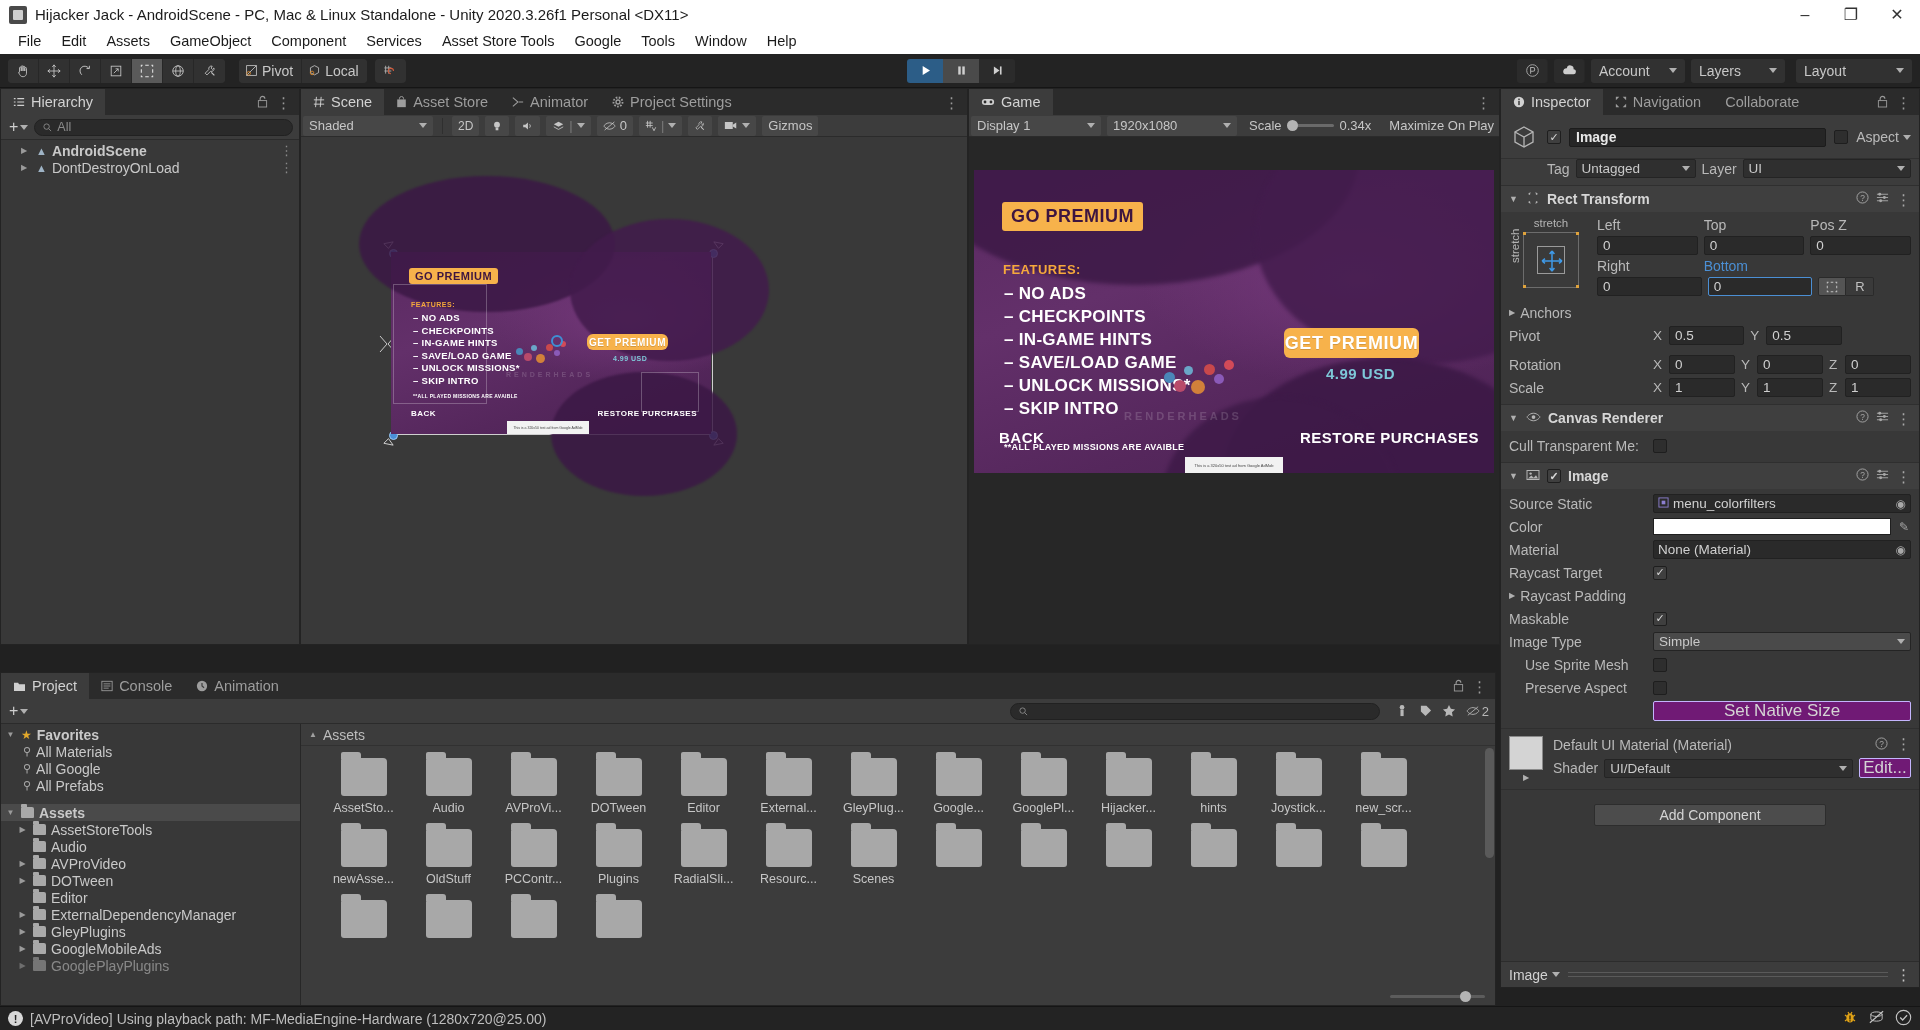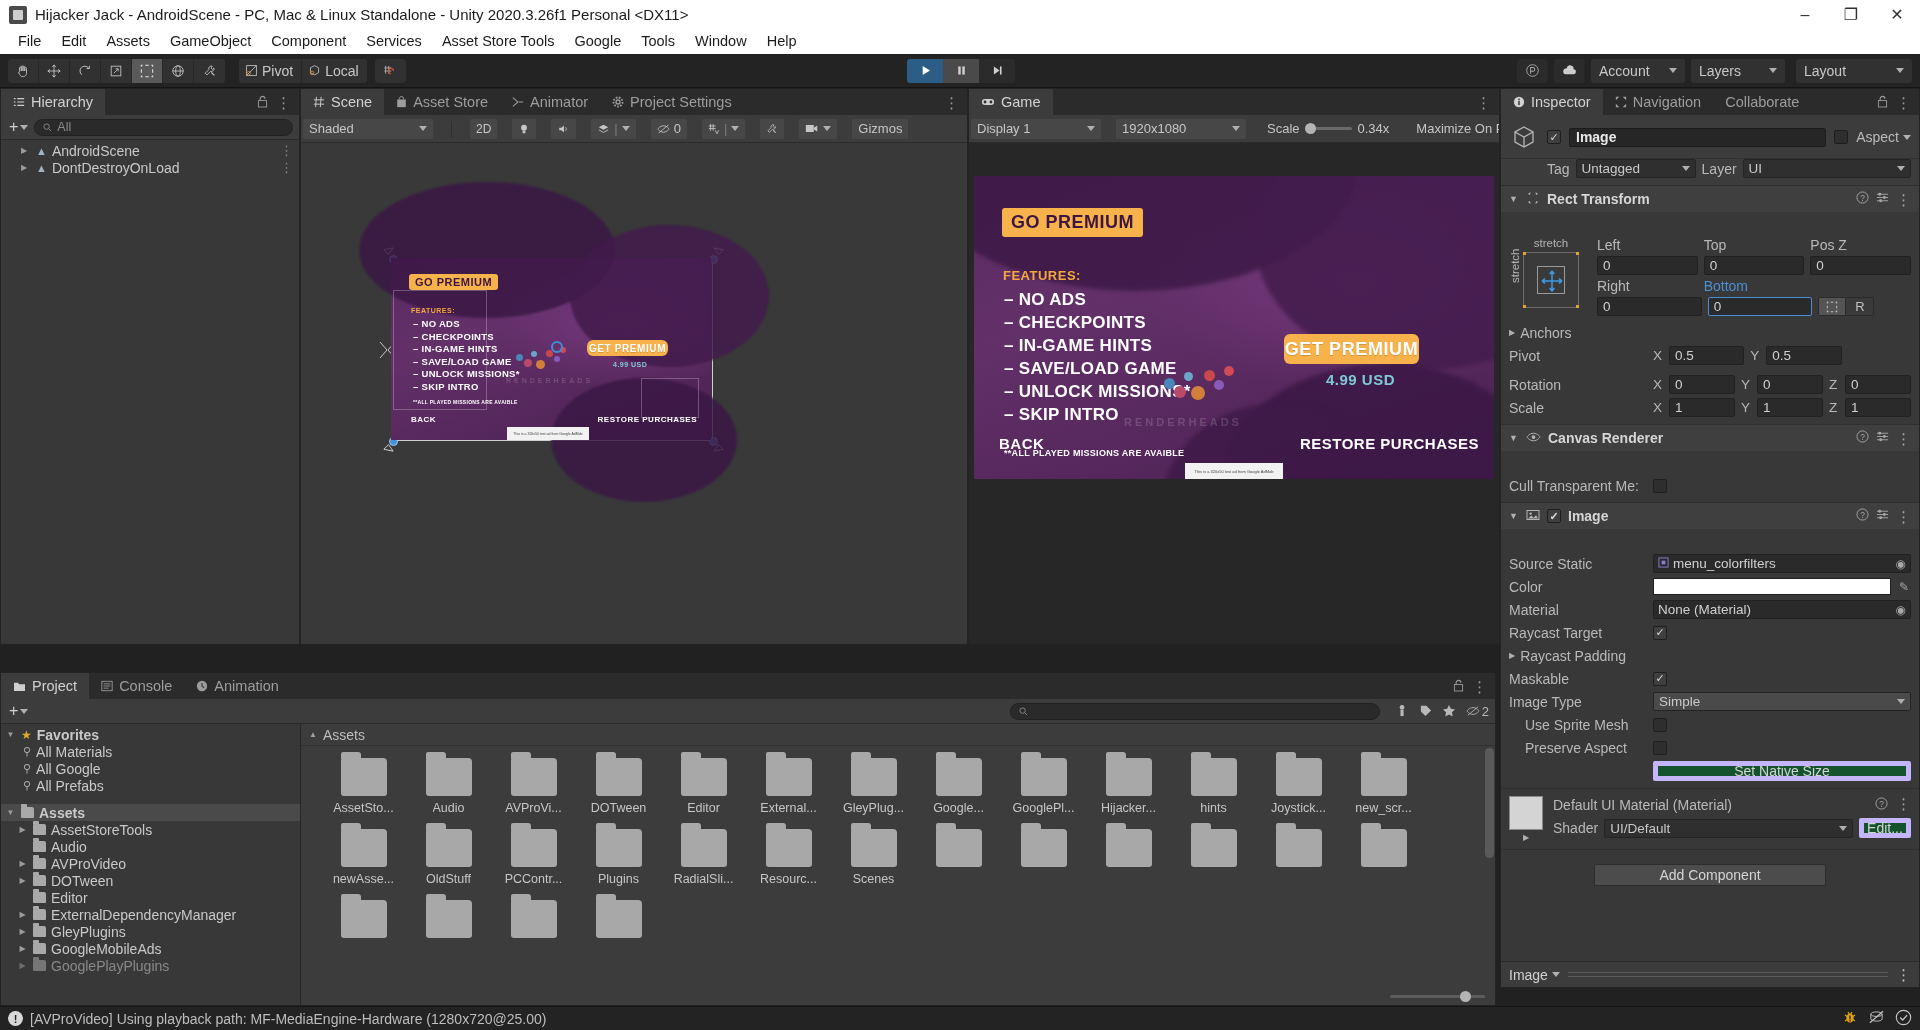--- a/index.html
+++ b/index.html
@@ -76,21 +76,21 @@
   .searchfield { flex:1; height:17px; background:#2a2a2a; border:1px solid #212121;
                  border-radius:9px; display:flex; align-items:center; gap:5px; padding:0 8px;
                  font-size:12.5px; color:#8b8b8b; }
   .hrow { height:17px; display:flex; align-items:center; gap:5px; padding-left:20px;
           font-size:14px; color:#c9c9c9; position:relative; }
   .hrow .arrow { width:10px; color:#9b9b9b; font-size:8px; }
   .hrow .gi { color:#9fb4c6; font-size:11px; }
   .hrow .dots { position:absolute; right:6px; color:#8a8a8a; font-size:13px; }
 
   
-  .subtool { height:28px; background:#3c3c3c; display:flex; align-items:center; gap:15px;
+  .subtool { height:22px; background:#3c3c3c; display:flex; align-items:center; gap:6px;
              padding:0 2px; flex:none; border-bottom:1px solid #2b2b2b; font-size:13px;
              color:#c2c2c2; white-space:nowrap; overflow:hidden;}
   .sbtn { height:20px; display:flex; align-items:center; gap:4px; padding:0 6px;
           background:#474747; border-radius:2px; color:#c6c6c6; }
   .sbtn.flat { background:transparent; }
   .sbtn.wide { min-width:130px; justify-content:space-between; }
   .sep { width:1px; height:16px; background:#2f2f2f; margin:0 3px; }
 
   .viewbody { flex:1; position:relative; overflow:hidden; min-height:0; }
 
@@ -154,43 +154,43 @@
   .drop { height:19px; background:#2f2f2f; border:1px solid #242424; border-radius:2px;
           display:flex; align-items:center; justify-content:space-between; padding:0 5px;
           color:#c9c9c9; font-size:13.5px; }
 
   .comp { border-bottom:1px solid #2f2f2f; }
   .comp-head { height:26px; display:flex; align-items:center; gap:7px; padding:0 8px;
                background:#3f3f3f; font-weight:bold; color:#d6d6d6; font-size:14px; }
   .comp-head .fold { font-size:9px; color:#b0b0b0; width:10px; }
   .comp-head .tools { margin-left:auto; display:flex; align-items:center; gap:7px;
                       color:#a8a8a8; font-weight:normal; }
-  .comp-body { padding:5px 8px 7px 8px; display:flex; flex-direction:column; gap:4px;margin-top:20px; }
+  .comp-body { padding:5px 8px 7px 8px; display:flex; flex-direction:column; gap:4px; }
   .prow { display:flex; align-items:center; gap:6px; min-height:19px; }
   .prow .pl { width:138px; color:#b9b9b9; font-size:14px; flex:none;
               white-space:nowrap; overflow:hidden; text-overflow:clip; }
   .field { height:19px; background:#2a2a2a; border:1px solid #212121; border-radius:2px;
            display:flex; align-items:center; padding:0 5px; color:#d0d0d0; font-size:13.5px;
            flex:1; min-width:0; }
   .field.focus { border-color:#4b8fd4; }
   .axis { color:#b9b9b9; font-size:13.5px; width:10px; flex:none; }
   .rt-grid { display:flex; gap:10px; }
   .rt-left { width:78px; flex:none; display:flex; gap:2px; }
   .rt-anchorbox { width:56px; height:56px; border:1px solid #6c6c6c; position:relative;
                   background:#3a3a3a; margin-top:3px; }
   .rt-anchorbox:before { content:""; position:absolute; inset:13px; border:1px solid #9a9a9a; }
   .dotc { position:absolute; width:3px;height:3px;background:#e0a33c; }
   .objfield { height:19px; background:#2a2a2a; border:1px solid #212121; border-radius:2px;
               display:flex; align-items:center; gap:4px; padding:0 4px; color:#d0d0d0;
               font-size:13.5px; flex:1; min-width:0; }
   .objfield .pick { margin-left:auto; color:#a8a8a8; font-size:12px; }
   .colorfield { height:17px; background:#fff; border:1px solid #1f1f1f; flex:1; }
-  .btnwide { height:20px; background:#14532d; border:5px solid #c4b5fd; border-radius:2px;
+  .btnwide { height:20px; background:#701a75; border:1px solid #c4b5fd; border-radius:2px;
              display:flex; align-items:center; justify-content:center; color:#d4d4d4;
-             font-size:14px; }
+             font-size:17px; }
   .matblock { display:flex; gap:10px; padding:7px 8px; align-items:flex-start; }
   .matthumb { width:34px;height:34px;background:#d4d4d4;border:1px solid #8a8a8a; flex:none;}
   .addcomp { margin:14px auto; width:232px; height:22px; background:#4c4c4c;
              border:1px solid #2d2d2d; border-radius:2px; display:flex; align-items:center;
              justify-content:center; color:#d4d4d4; font-size:14px; }
   .insp-foot { height:26px; background:#3c3c3c; border-top:1px solid #2c2c2c;
                display:flex; align-items:center; gap:8px; padding:0 8px; }
   .insp-foot .nm { color:#d2d2d2; font-size:14px; display:flex; align-items:center; gap:4px; }
   .foot-lines { flex:1; height:10px; background:
       linear-gradient(#5a5a5a,#5a5a5a) 0 2px/100% 1px no-repeat,
@@ -417,21 +417,21 @@
                 <circle cx="4" cy="4" r="3" stroke="#8b8b8b" fill="none"></circle>
                 <path d="M6.3 6.3L9 9" stroke="#8b8b8b"></path>
               </svg>
             <span>All</span>
           </div>
         </div>
         <div style="padding-top:2px">
           <div class="hrow">
             <span class="arrow">▶</span>
             <span class="gi">▲</span>
-            <span style="font-weight:normal">AndroidScene</span>
+            <span style="font-weight:bold">AndroidScene</span>
             <span class="dots">⋮</span>
           </div>
           <div class="hrow">
             <span class="arrow">▶</span>
             <span class="gi">▲</span>
             <span>DontDestroyOnLoad</span>
             <span class="dots">⋮</span>
           </div>
         </div>
       </div>

